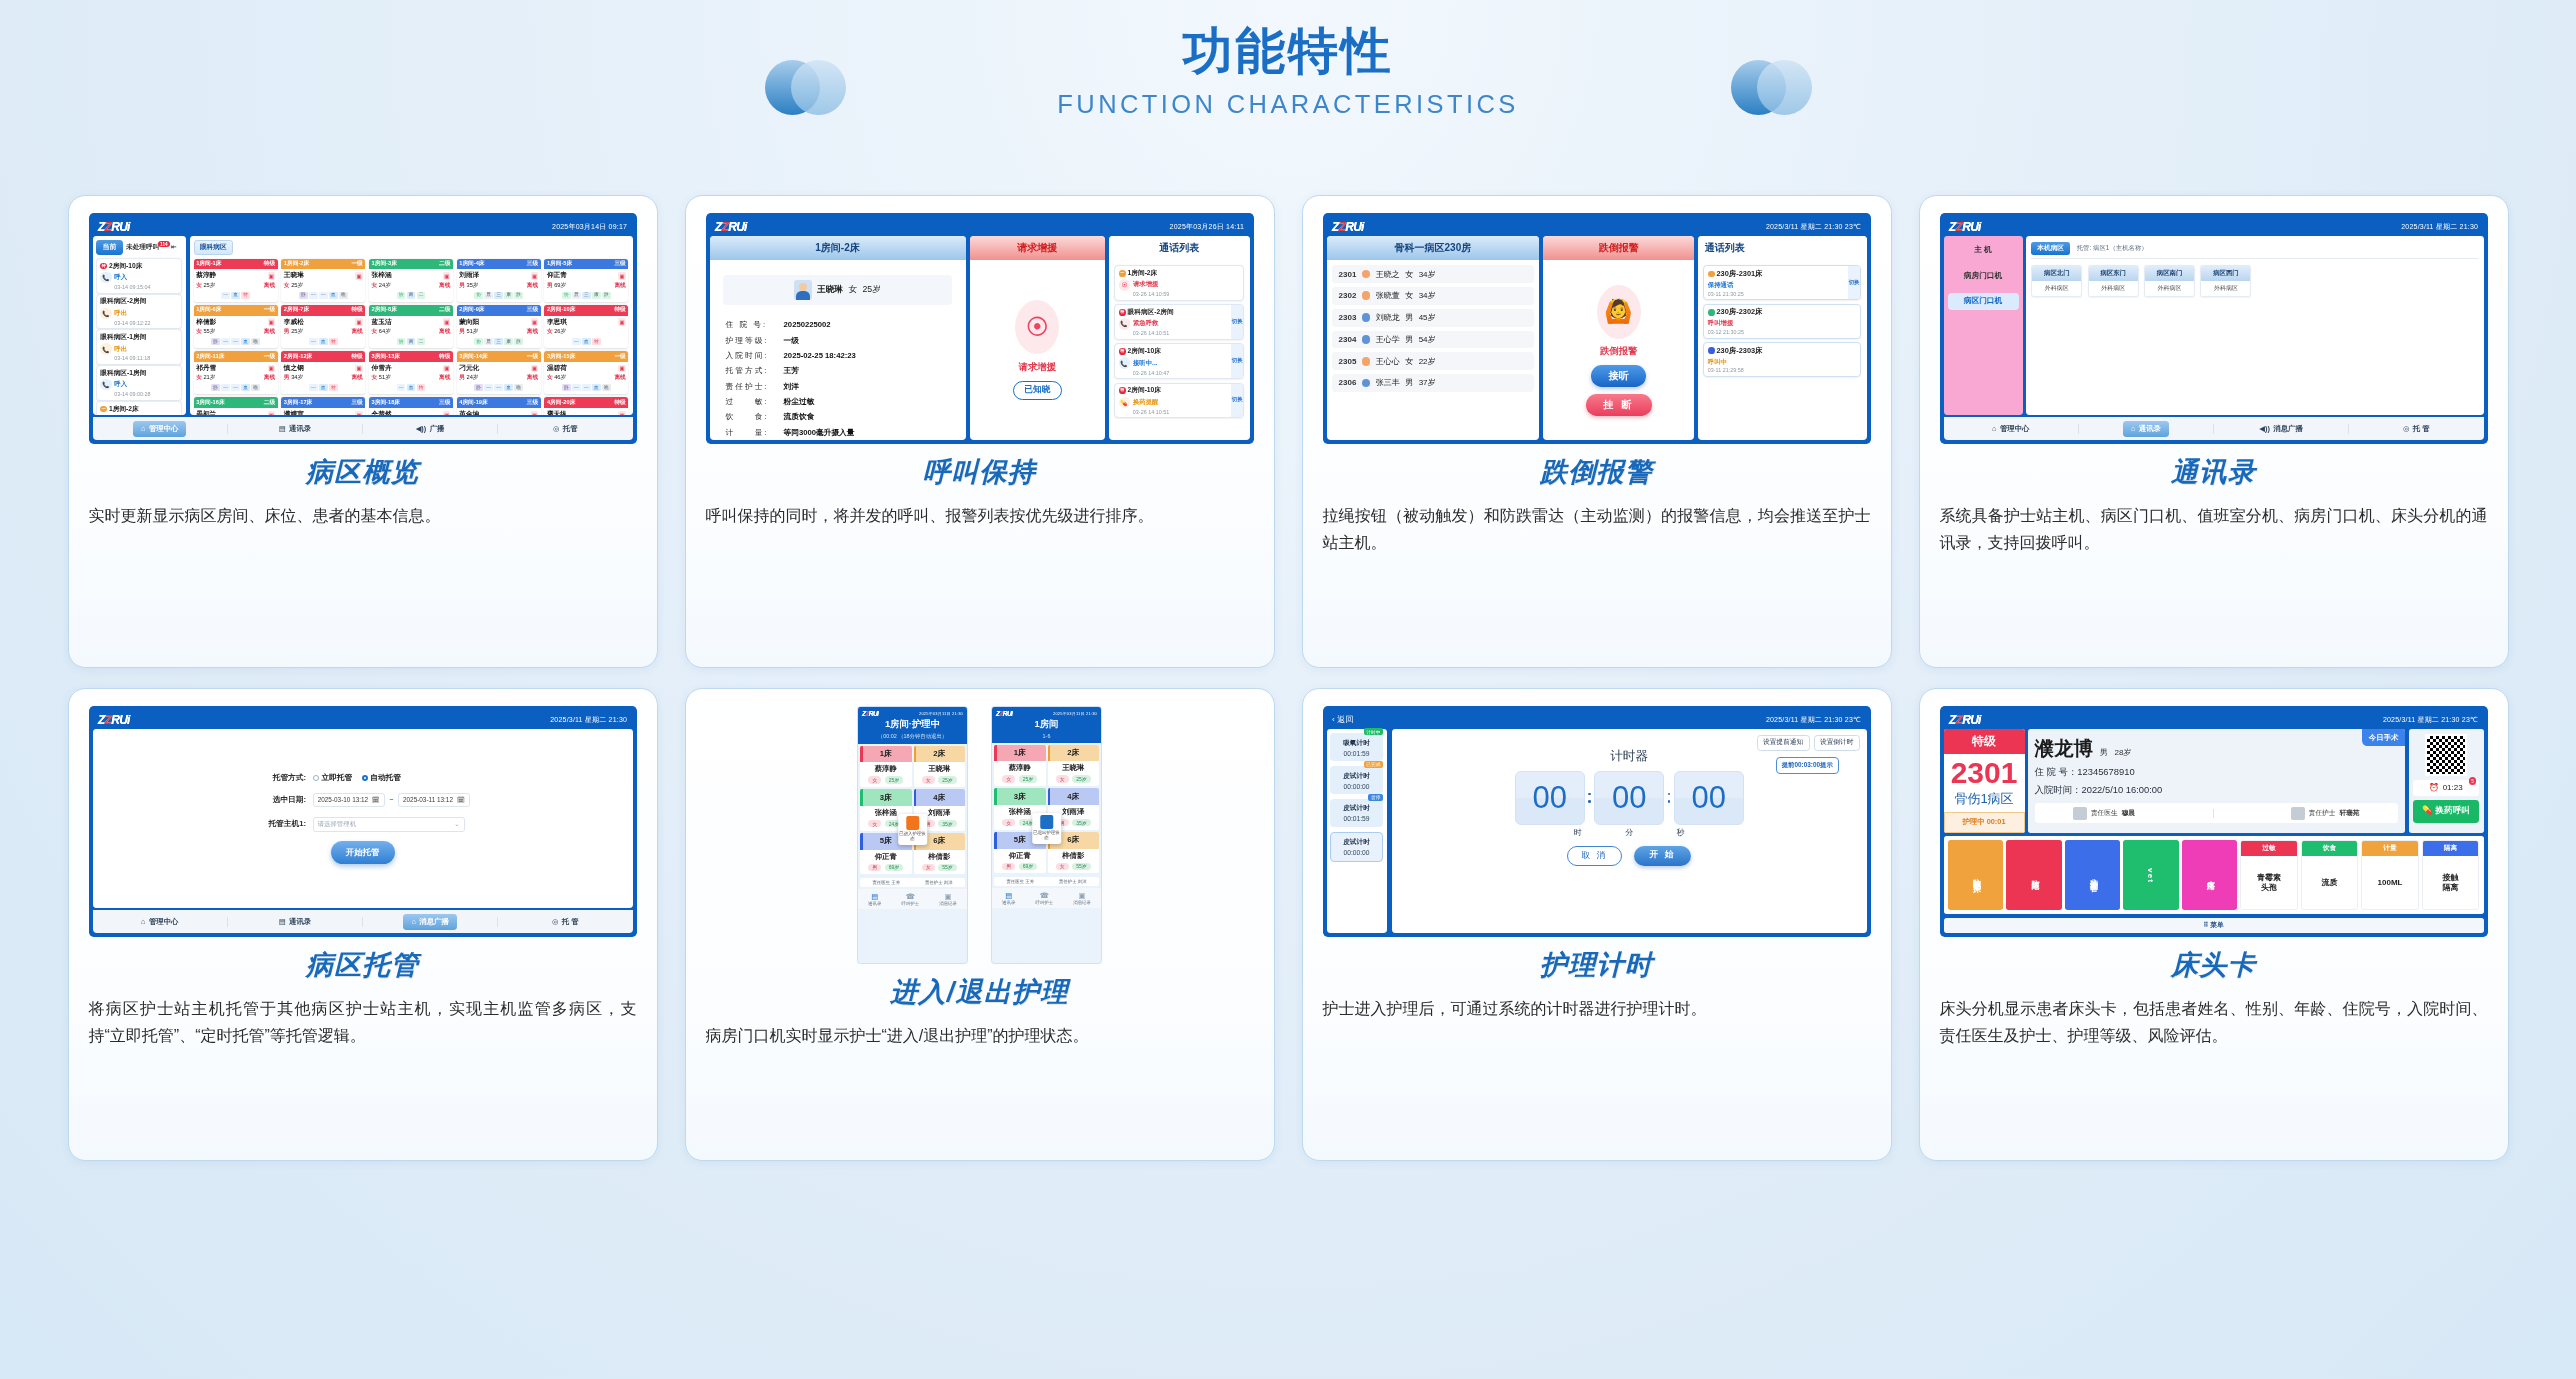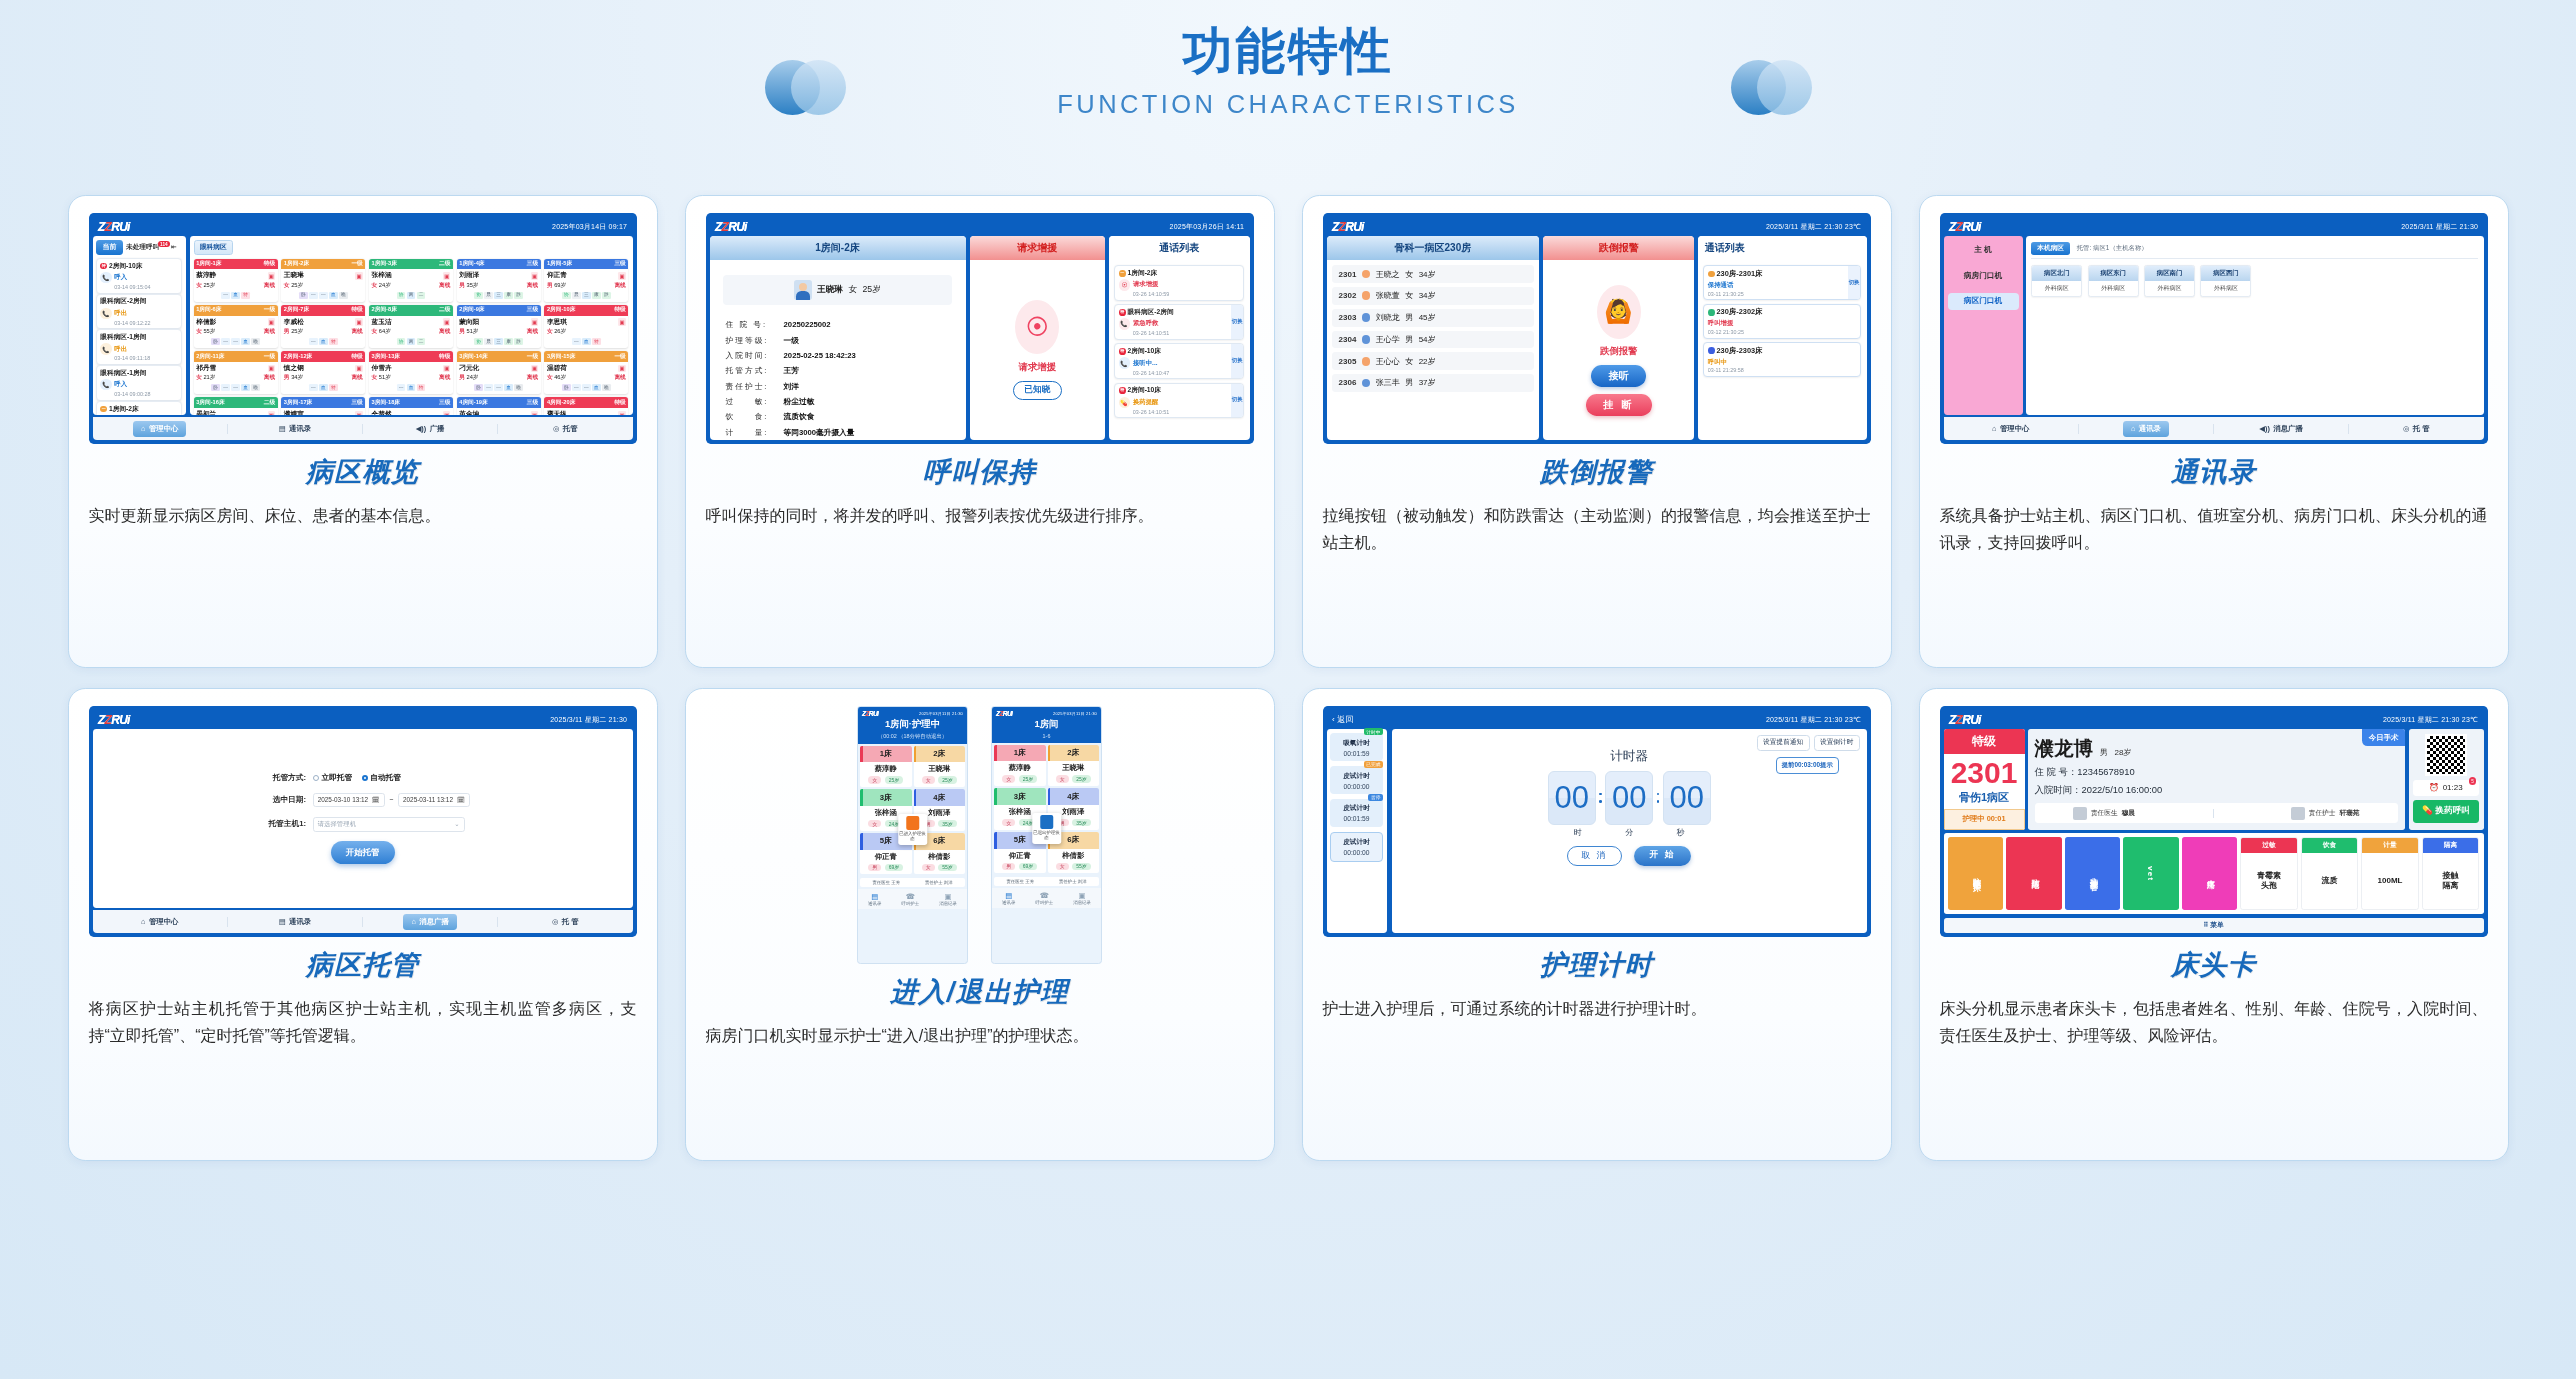--- a/index.html
+++ b/index.html
@@ -215,21 +215,21 @@
   .tcard .vl{font-size:6.7px;color:#32445c;margin-top:2px;}
   .tbadge{position:absolute;right:0;top:-5.4px;font-size:4.7px;color:#fff;border-radius:2px;padding:0.7px 2.7px;}
   .c7-main{flex:1;background:#fff;border-radius:3.4px;padding:5.4px 6.7px;position:relative;}
   .c7-btns{position:absolute;right:6.7px;top:5.4px;display:flex;gap:4px;}
   .obtn{border:0.7px solid #cfdcea;border-radius:3.4px;font-size:6.7px;padding:2.7px 5.4px;color:#253a55;
         background:#fff;}
   .c7-title{text-align:center;font-size:12.7px;color:#2b3d55;margin-top:13.4px;}
   .hintbtn{position:absolute;right:28px;top:28px;border:0.9px solid #4b8ed6;border-radius:4px;
            color:#1b64bd;font-size:6.4px;font-weight:700;padding:2.7px 4.7px;background:#fff;}
   .flips{display:flex;align-items:center;justify-content:center;gap:3.4px;margin-top:5.4px;}
-  .flip{width:48px;height:54px;border-radius:6px;
+  .flip{width:70px;height:54px;border-radius:6px;
         background:linear-gradient(180deg,#e4eefb 0%,#e4eefb 50%,#dbe8f8 50%,#dbe8f8 100%);
         display:flex;align-items:center;justify-content:center;
         font-size:31px;color:#1d6dc4;font-weight:400;border:0.7px solid #d3e2f2;}
   .colon{display:flex;flex-direction:column;gap:4.7px;}
   .colon i{width:2.7px;height:2.7px;border-radius:50%;background:#1d6dc4;display:block;}
   .unitrow{display:flex;justify-content:center;gap:3.4px;margin-top:2px;}
   .unit{width:48px;text-align:center;font-size:8px;color:#2b3d55;}
   .c7-acts{display:flex;justify-content:center;gap:12px;margin-top:8px;}
   .btn-cancel{border:0.9px solid #3f86d2;color:#1b64bd;border-radius:10.7px;padding:3.4px 13.4px;
               font-size:8.7px;letter-spacing:2px;background:#fff;}
@@ -237,21 +237,21 @@
           padding:3.4px 16px;font-size:8.7px;letter-spacing:2px;font-weight:700;
           box-shadow:0 2px 4px rgba(30,90,170,.3);}
 
   
   .c8{display:flex;flex-direction:column;gap:3.4px;width:100%;height:100%;}
   .c8-top{display:flex;gap:3.4px;flex:0 0 auto;}
   .c8-lvl{width:81px;background:#fff;border-radius:2.7px;overflow:hidden;text-align:center;
           display:flex;flex-direction:column;}
   .c8-lvl .lv{background:#ec3553;color:#fff;font-size:12px;font-weight:800;padding:4px 0;}
   .c8-lvl .bd{font-size:30px;color:#ec3553;font-weight:800;line-height:1;padding:4px 0 1.3px;}
-  .c8-lvl .wd{font-size:11px;color:#1a5fae;font-weight:700;padding-bottom:4px;}
+  .c8-lvl .wd{font-size:13px;color:#1a5fae;font-weight:400;padding-bottom:4px;}
   .c8-lvl .nc{background:#fdf0e0;border:0.7px solid #f2c98d;color:#e07a18;font-size:7.4px;
               font-weight:700;padding:4.7px 0;margin-top:auto;}
   .c8-info{flex:1;background:#eef3f9;border-radius:2.7px;padding:5.4px 6.7px;position:relative;}
   .c8-name{font-size:19.5px;font-weight:800;color:#1b1b1b;display:flex;align-items:baseline;gap:6.7px;}
   .c8-name small{font-size:8px;font-weight:400;color:#333;}
   .c8-kv{font-size:9.4px;color:#27313d;margin-top:4.7px;}
   .c8-op{position:absolute;right:0;top:0;background:#3b83ea;color:#fff;font-size:7.4px;
          font-weight:700;padding:3.4px 6.7px;border-radius:0 2.7px 0 5.4px;}
   .c8-staff{background:#fff;border-radius:3.4px;margin-top:6px;display:flex;align-items:center;
             justify-content:space-around;padding:3.4px 0;font-size:6.7px;color:#333;}

